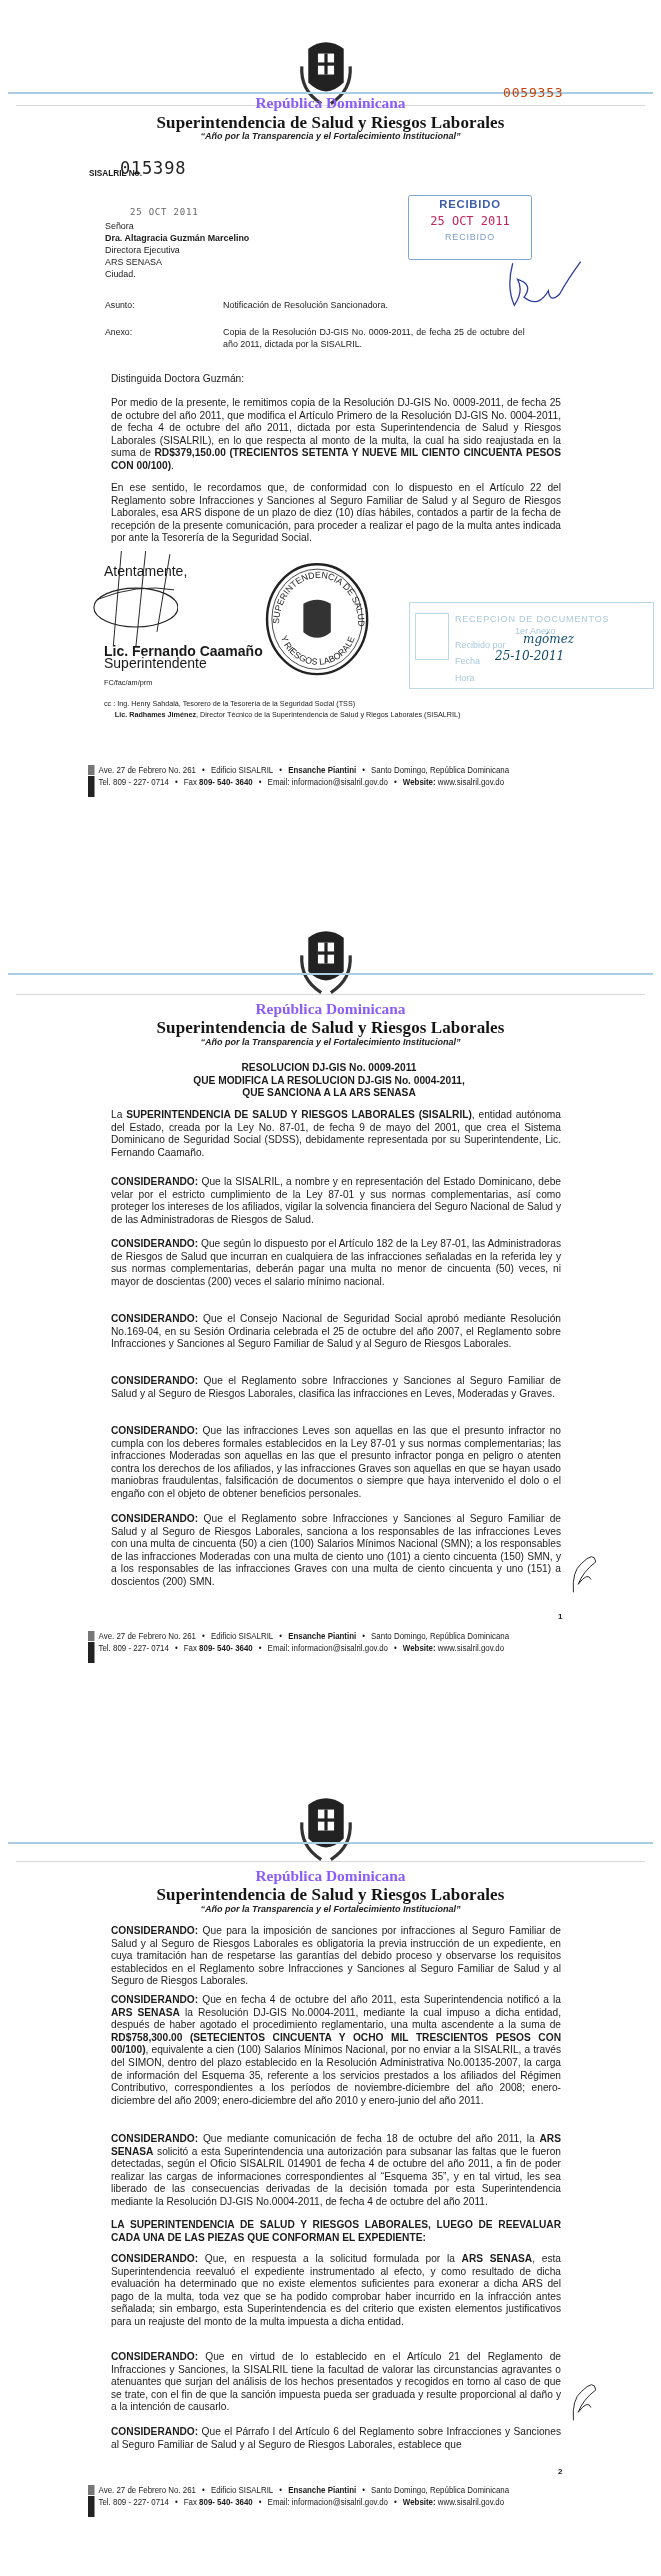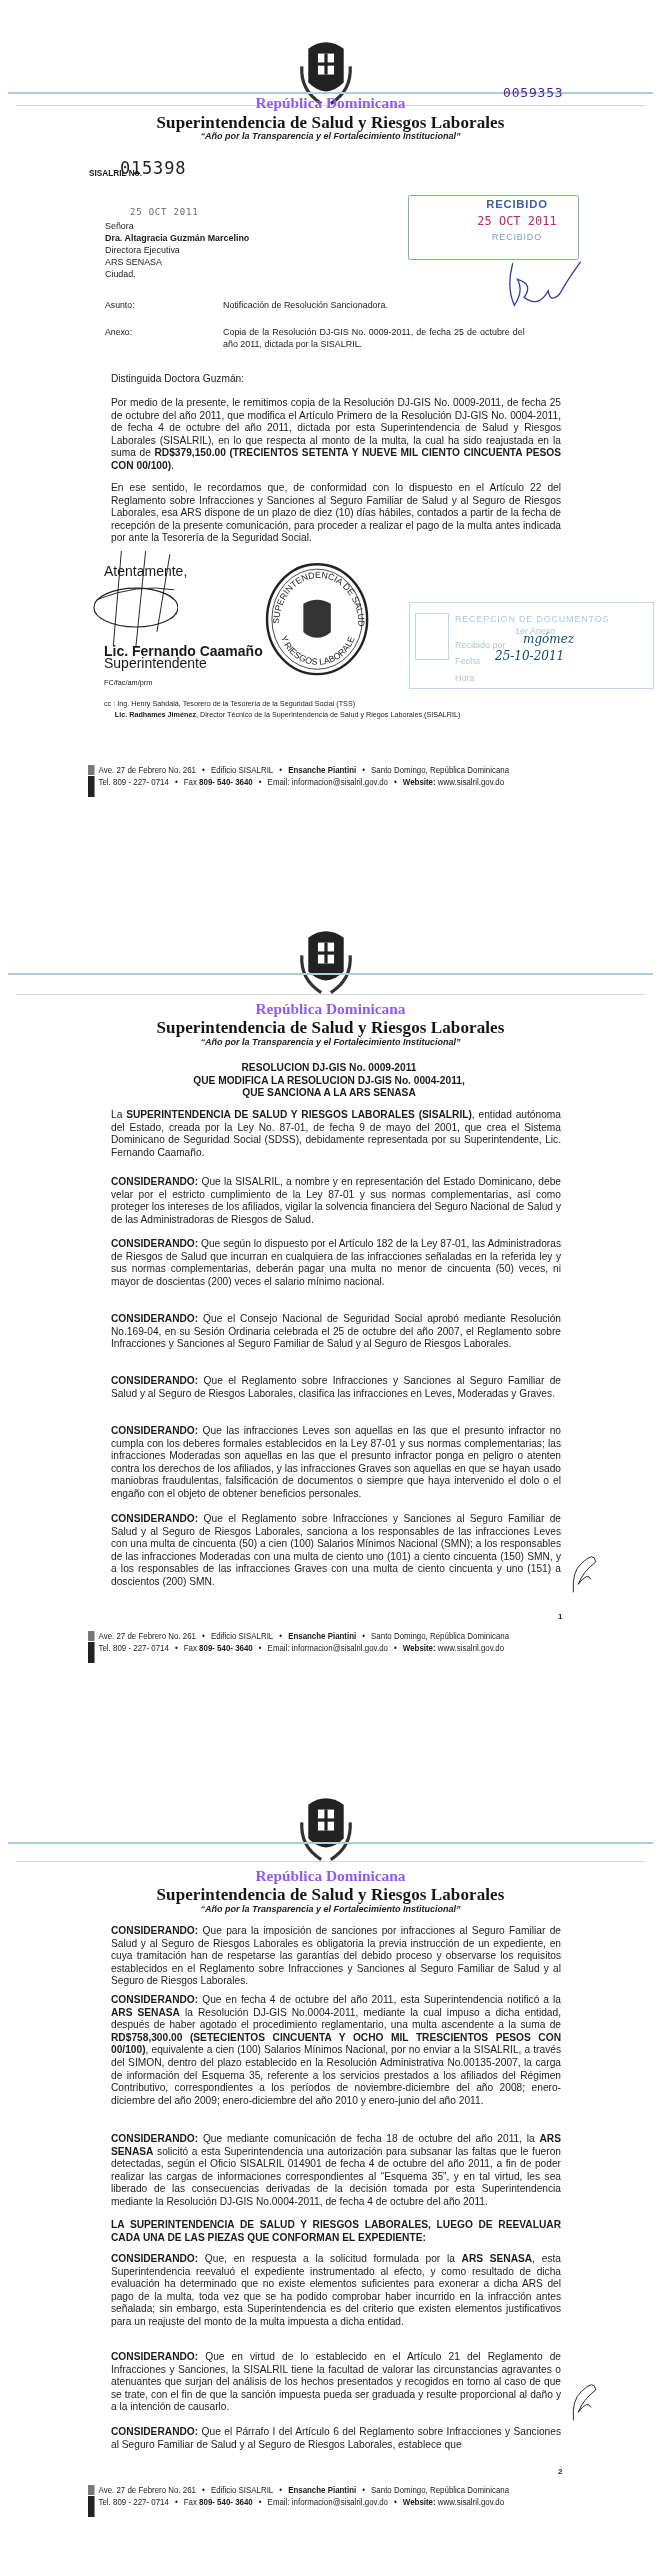--- a/index.html
+++ b/index.html
@@ -7,28 +7,28 @@
   .page{position:absolute;left:0;width:661px;}
   .p1{top:0;height:811px;}
   .p2{top:892px;height:794px;}
   .p3{top:1759px;height:811px;}
   .crest{position:absolute;left:297px;width:58px;height:73px;}
   .hline{position:absolute;left:8px;right:8px;height:1.6px;background:#a9cde3;}
   .hline2{position:absolute;left:16px;right:16px;height:0.8px;background:#d8d8d8;}
   .rep{position:absolute;left:0;width:661px;text-align:center;font-family:"Liberation Serif",serif;font-weight:bold;font-size:15.4px;color:#8b5cf6;}
   .sup{position:absolute;left:0;width:661px;text-align:center;font-family:"Liberation Serif",serif;font-weight:bold;font-size:17px;color:#151515;letter-spacing:0.1px;}
   .motto{position:absolute;left:0;width:661px;text-align:center;font-style:italic;font-weight:bold;font-size:9px;color:#222;}
-  .serial{position:absolute;left:503px;top:85px;font-family:"DejaVu Sans Mono",monospace;font-size:13px;color:#4c1d95;letter-spacing:0.8px;}
+  .serial{position:absolute;left:503px;top:85px;font-family:"DejaVu Sans Mono",monospace;font-size:13px;color:#c2410c;letter-spacing:0.8px;}
   .sisal-lbl{position:absolute;left:89px;top:167px;font-size:9.7px;font-weight:bold;transform:scaleX(0.85);transform-origin:left;}
   .sisal-no{position:absolute;left:120px;top:158px;font-family:"DejaVu Sans Mono",monospace;font-size:17px;color:#222;letter-spacing:0.8px;}
   .datestamp{position:absolute;left:130px;top:207px;font-family:"DejaVu Sans Mono",monospace;font-size:9px;color:#666;letter-spacing:0.8px;}
   .addr{position:absolute;left:105px;font-size:9.7px;line-height:12px;transform:scaleX(0.92);transform-origin:left;}
   .addr div{white-space:nowrap;}
   .b{font-weight:bold;}
-  .recibido{position:absolute;left:408px;top:195px;width:122px;height:63px;border:1.6px solid #7aa6d8;border-radius:2.4px;color:#3c5fa8;text-align:center;padding-left:47px;}
+  .recibido{position:absolute;left:408px;top:195px;width:122px;height:63px;border:1.6px solid #7aa6d8;border-radius:2.4px;color:#3c5fa8;text-align:center;}
   .recibido .t{font-weight:bold;font-size:11.3px;letter-spacing:0.8px;margin-top:1.6px;}
   .recibido .d{color:#c0245a;font-size:12px;font-family:"DejaVu Sans Mono",monospace;margin-top:4px;}
   .recibido .s{font-size:9px;color:#7a9cc8;margin-top:4.9px;letter-spacing:0.8px;}
   .sig-blue{position:absolute;left:503px;top:255px;width:89px;height:57px;}
   .lbl{position:absolute;left:105px;font-size:9.7px;transform:scaleX(0.9);transform-origin:left;}
   .lblv{position:absolute;left:223px;width:328px;font-size:9.7px;line-height:12px;text-align:justify;transform:scaleX(0.92);transform-origin:left;}
   .para{position:absolute;left:104px;width:450px;font-size:10.2px;line-height:12.6px;text-align:justify;color:#1c1c1c;padding-left:7px;}
   .para .b{font-weight:bold;}
   .ctr{position:absolute;left:104px;width:450px;text-align:center;font-weight:bold;font-size:10.2px;line-height:12.6px;}
   .closing{position:absolute;left:104px;font-size:14px;line-height:12px;}

